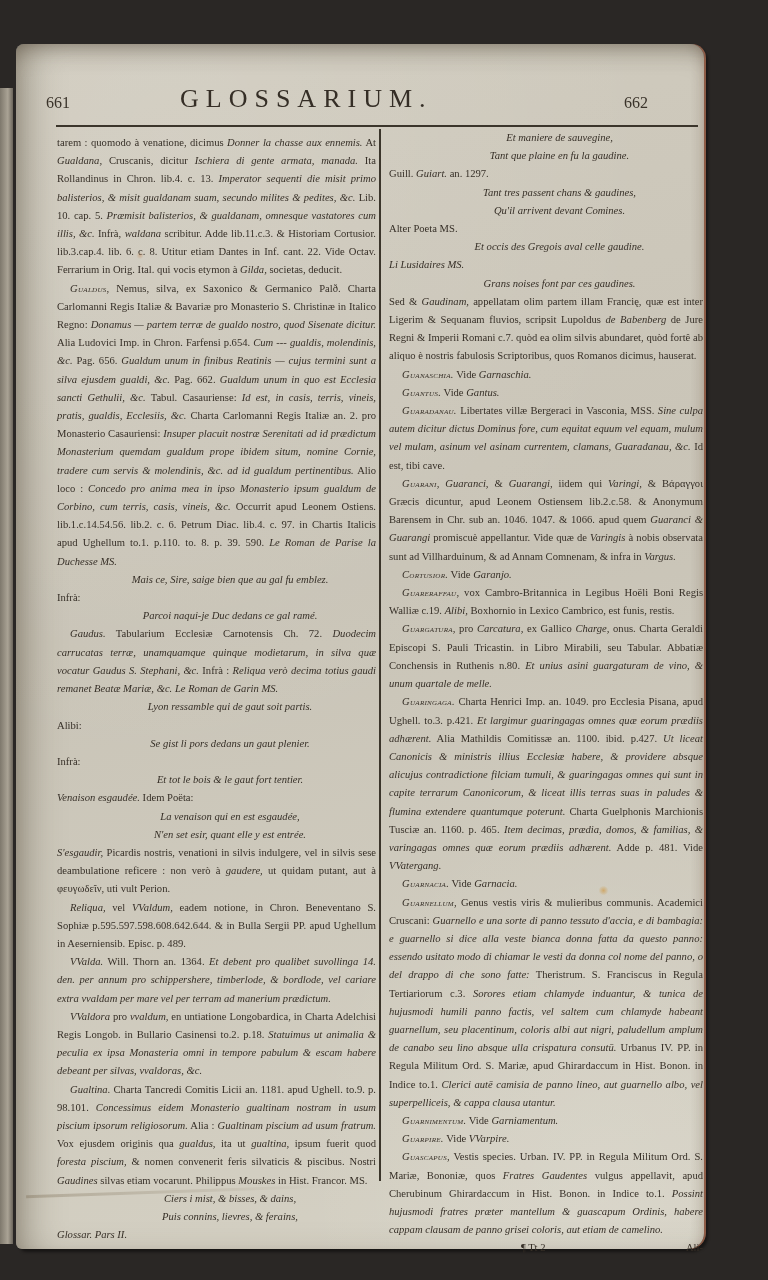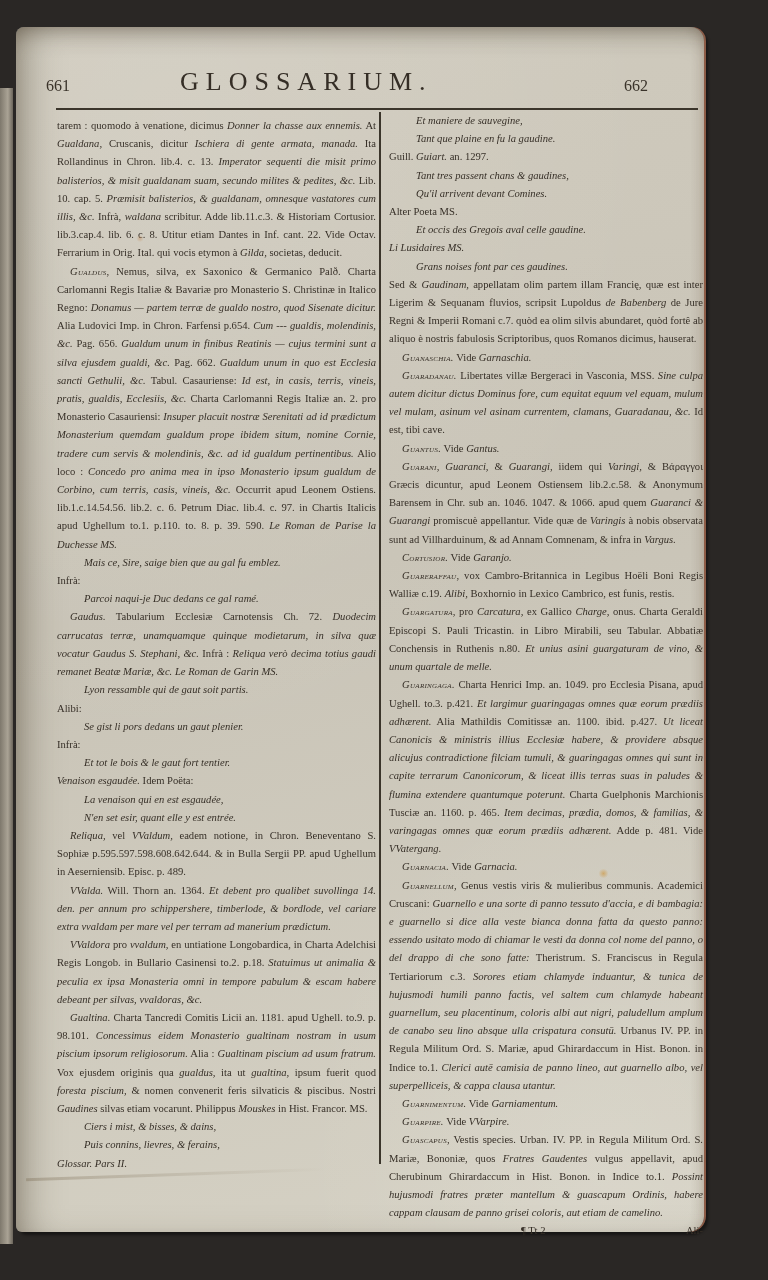--- a/index.html
+++ b/index.html
@@ -1,20 +1,20 @@
 <!DOCTYPE html>
 <html><head>
 <meta charset="utf-8">
 <style>
   html,body{margin:0;padding:0;}
   .photo{position:relative;width:768px;height:1280px;background:#2a2725;overflow:hidden;
          font-family:"Liberation Serif","DejaVu Serif",serif;}
   .facing-edge{position:absolute;left:0;top:88px;width:13px;height:1156px;
          background:linear-gradient(90deg,#7e786c,#aaa395 60%,#6b655b);}
-  .page{position:absolute;left:16px;top:27px;width:688px;height:1205px;
+  .page{position:absolute;left:16px;top:44px;width:688px;height:1205px;
         background:
           radial-gradient(120% 90% at 22% 8%, rgba(255,255,255,.10), rgba(0,0,0,0) 60%),
           radial-gradient(80% 60% at 85% 95%, rgba(255,255,250,.12), rgba(0,0,0,0) 55%),
           linear-gradient(168deg,#d0cbbe 0%,#c9c4b7 45%,#d5d1c4 100%);
         border-radius:8px 14px 16px 6px;
         box-shadow: inset 26px 0 40px -22px rgba(70,58,40,.55),
                     inset 0 18px 24px -16px rgba(60,48,32,.5),
                     inset -9px 0 14px -10px rgba(90,50,30,.30),
                     2px 0 0 #8d5c47, 4px 3px 3px rgba(0,0,0,.45);}
   .pagenum{position:absolute;top:50px;font-size:16px;color:#3a332a;}
@@ -23,21 +23,21 @@
   .title{position:absolute;left:164px;top:40px;width:330px;
          font-size:26px;letter-spacing:7px;color:#352e26;}
   .hrule{position:absolute;left:40px;top:81px;width:642px;height:2px;background:#3b352b;}
   .vrule{position:absolute;left:363px;top:85px;width:2px;height:1052px;background:#3b352b;}
   .col{position:absolute;font-size:10.6px;line-height:18.2px;color:#362f27;
        text-align:justify;}
   .col-left{left:41px;top:90px;width:319px;}
   .col-right{left:373px;top:85px;width:314px;}
   .col p{margin:0;}
   .indent{text-indent:13px;}
-  .p-verse{margin-left:27px !important;font-style:italic;text-align:left;}
+  .p-verse{margin-left:27px !important;font-style:italic;text-align:center;}
   .i{font-style:italic;}
   .sc{font-variant:small-caps;letter-spacing:.3px;font-style:italic;}
   .p-sig{display:flex;justify-content:space-between;padding-left:42%;text-align:left;}
   .stain{position:absolute;border-radius:50%;pointer-events:none;}
   .stain1{left:582px;top:842px;width:11px;height:9px;
           background:radial-gradient(circle,rgba(205,140,40,.55),rgba(205,140,40,0) 70%);}
   .stain2{left:120px;top:208px;width:8px;height:7px;
           background:radial-gradient(circle,rgba(190,120,60,.35),rgba(190,120,60,0) 70%);}
   .fold{position:absolute;left:10px;top:1146px;width:300px;height:3px;
         background:linear-gradient(90deg,rgba(120,105,80,.35),rgba(120,105,80,0));
@@ -61,39 +61,40 @@
         <p class="p-body"><span>Infrà:</span></p>
         <p class="p-verse">Parcoi naqui-je Duc dedans ce gal ramé.</p>
         <p class="p-entry indent"><span class="i">Gaudus.</span><span> Tabularium Ecclesiæ Carnotensis Ch. 72. </span><span class="i">Duodecim carrucatas terræ, unamquamque quinque modietarum, in silva quæ vocatur Gaudus S. Stephani, &amp;c.</span><span> Infrà : </span><span class="i">Reliqua verò decima totius gaudi remanet Beatæ Mariæ, &amp;c. Le Roman de Garin MS.</span></p>
         <p class="p-verse">Lyon ressamble qui de gaut soit partis.</p>
         <p class="p-body"><span>Alibi:</span></p>
         <p class="p-verse">Se gist li pors dedans un gaut plenier.</p>
         <p class="p-body"><span>Infrà:</span></p>
         <p class="p-verse">Et tot le bois &amp; le gaut fort tentier.</p>
         <p class="p-body"><span class="i">Venaison esgaudée.</span><span> Idem Poëta:</span></p>
         <p class="p-verse">La venaison qui en est esgaudée,<br>N'en set esir, quant elle y est entrée.</p>
+        <p class="p-entry"><span class="i">S'esgaudir,</span><span> Picardis nostris, venationi in silvis indulgere, vel in silvis sese deambulatione reficere : non verò à </span><span class="i">gaudere,</span><span> ut quidam putant, aut à φευγωδεῖν, uti vult Perion.</span></p>
         <p class="p-entry indent"><span class="i">Reliqua,</span><span> vel </span><span class="i">VValdum,</span><span> eadem notione, in Chron. Beneventano S. Sophiæ p.595.597.598.608.642.644. &amp; in Bulla Sergii PP. apud Ughellum in Aeserniensib. Episc. p. 489.</span></p>
         <p class="p-entry indent"><span class="i">VValda.</span><span> Will. Thorn an. 1364. </span><span class="i">Et debent pro qualibet suvollinga 14. den. per annum pro schippershere, timberlode, &amp; bordlode, vel cariare extra vvaldam per mare vel per terram ad manerium prædictum.</span></p>
         <p class="p-entry indent"><span class="i">VValdora</span><span> pro </span><span class="i">vvaldum,</span><span> en untiatione Longobardica, in Charta Adelchisi Regis Longob. in Bullario Casinensi to.2. p.18. </span><span class="i">Statuimus ut animalia &amp; peculia ex ipsa Monasteria omni in tempore pabulum &amp; escam habere debeant per silvas, vvaldoras, &amp;c.</span></p>
         <p class="p-entry indent"><span class="i">Gualtina.</span><span> Charta Tancredi Comitis Licii an. 1181. apud Ughell. to.9. p. 98.101. </span><span class="i">Concessimus eidem Monasterio gualtinam nostram in usum piscium ipsorum religiosorum.</span><span> Alia : </span><span class="i">Gualtinam piscium ad usum fratrum.</span><span> Vox ejusdem originis qua </span><span class="i">gualdus,</span><span> ita ut </span><span class="i">gualtina,</span><span> ipsum fuerit quod </span><span class="i">foresta piscium,</span><span> &amp; nomen convenerit feris silvaticis &amp; piscibus. Nostri </span><span class="i">Gaudines</span><span> silvas etiam vocarunt. Philippus </span><span class="i">Mouskes</span><span> in Hist. Francor. MS.</span></p>
         <p class="p-verse">Ciers i mist, &amp; bisses, &amp; dains,<br>Puis connins, lievres, &amp; ferains,</p>
         <p class="p-body"><span class="i">Glossar. Pars II.</span></p>
       </div>
     <div class="col col-right">
         <p class="p-verse">Et maniere de sauvegine,<br>Tant que plaine en fu la gaudine.</p>
         <p class="p-body"><span>Guill. </span><span class="i">Guiart.</span><span> an. 1297.</span></p>
         <p class="p-verse">Tant tres passent chans &amp; gaudines,<br>Qu'il arrivent devant Comines.</p>
         <p class="p-body"><span>Alter Poeta MS.</span></p>
         <p class="p-verse">Et occis des Gregois aval celle gaudine.</p>
         <p class="p-body"><span class="i">Li Lusidaires MS.</span></p>
         <p class="p-verse">Grans noises font par ces gaudines.</p>
         <p class="p-body"><span>Sed &amp; </span><span class="i">Gaudinam,</span><span> appellatam olim partem illam Francię, quæ est inter Ligerim &amp; Sequanam fluvios, scripsit Lupoldus </span><span class="i">de Babenberg</span><span> de Jure Regni &amp; Imperii Romani c.7. quòd ea olim silvis abundaret, quòd fortê ab aliquo è nostris fabulosis Scriptoribus, quos Romanos dicimus, hauserat.</span></p>
         <p class="p-entry indent"><span class="sc">Guanaschia.</span><span> Vide </span><span class="i">Garnaschia.</span></p>
+        <p class="p-entry indent"><span class="sc">Guantus.</span><span> Vide </span><span class="i">Gantus.</span></p>
         <p class="p-entry indent"><span class="sc">Guaradanau.</span><span> Libertates villæ Bergeraci in Vasconia, MSS. </span><span class="i">Sine culpa autem dicitur dictus Dominus fore, cum equitat equum vel equam, mulum vel mulam, asinum vel asinam currentem, clamans, Guaradanau, &amp;c.</span><span> Id est, tibi cave.</span></p>
-        <p class="p-entry indent"><span class="sc">Guantus.</span><span> Vide </span><span class="i">Gantus.</span></p>
         <p class="p-entry indent"><span class="sc">Guarani</span><span>, </span><span class="i">Guaranci,</span><span> &amp; </span><span class="i">Guarangi</span><span>, iidem qui </span><span class="i">Varingi,</span><span> &amp; Βάραγγοι Græcis dicuntur, apud Leonem Ostiensem lib.2.c.58. &amp; Anonymum Barensem in Chr. sub an. 1046. 1047. &amp; 1066. apud quem </span><span class="i">Guaranci &amp; Guarangi</span><span> promiscuè appellantur. Vide quæ de </span><span class="i">Varingis</span><span> à nobis observata sunt ad Villharduinum, &amp; ad Annam Comnenam, &amp; infra in </span><span class="i">Vargus.</span></p>
         <p class="p-entry indent"><span class="sc">Cortusior.</span><span> Vide </span><span class="i">Garanjo.</span></p>
         <p class="p-entry indent"><span class="sc">Guareraffau</span><span>, vox Cambro-Britannica in Legibus Hoëli Boni Regis Walliæ c.19. </span><span class="i">Alibi,</span><span> Boxhornio in Lexico Cambrico, est funis, restis.</span></p>
         <p class="p-entry indent"><span class="sc">Guargatura</span><span>, pro </span><span class="i">Carcatura,</span><span> ex Gallico </span><span class="i">Charge,</span><span> onus. Charta Geraldi Episcopi S. Pauli Tricastin. in Libro Mirabili, seu Tabular. Abbatiæ Conchensis in Ruthenis n.80. </span><span class="i">Et unius asini guargaturam de vino, &amp; unum quartale de melle.</span></p>
         <p class="p-entry indent"><span class="sc">Guaringaga.</span><span> Charta Henrici Imp. an. 1049. pro Ecclesia Pisana, apud Ughell. to.3. p.421. </span><span class="i">Et largimur guaringagas omnes quæ eorum prædiis adhærent.</span><span> Alia Mathildis Comitissæ an. 1100. ibid. p.427. </span><span class="i">Ut liceat Canonicis &amp; ministris illius Ecclesiæ habere, &amp; providere absque alicujus contradictione filciam tumuli, &amp; guaringagas omnes qui sunt in capite terrarum Canonicorum, &amp; liceat illis terras suas in paludes &amp; flumina extendere quantumque poterunt.</span><span> Charta Guelphonis Marchionis Tusciæ an. 1160. p. 465. </span><span class="i">Item decimas, prædia, domos, &amp; familias, &amp; varingagas omnes quæ eorum prædiis adhærent.</span><span> Adde p. 481. Vide </span><span class="i">VVatergang.</span></p>
         <p class="p-entry indent"><span class="sc">Guarnacia.</span><span> Vide </span><span class="i">Garnacia.</span></p>
         <p class="p-entry indent"><span class="sc">Guarnellum</span><span>, Genus vestis viris &amp; mulieribus communis. Academici Cruscani: </span><span class="i">Guarnello e una sorte di panno tessuto d'accia, e di bambagia: e guarnello si dice alla veste bianca donna fatta da questo panno: essendo usitato modo di chiamar le vesti da donna col nome del panno, o del drappo di che sono fatte:</span><span> Theristrum. S. Franciscus in Regula Tertiariorum c.3. </span><span class="i">Sorores etiam chlamyde induantur, &amp; tunica de hujusmodi humili panno factis, vel saltem cum chlamyde habeant guarnellum, seu placentinum, coloris albi aut nigri, paludellum amplum de canabo seu lino absque ulla crispatura consutū.</span><span> Urbanus IV. PP. in Regula Militum Ord. S. Mariæ, apud Ghirardaccum in Hist. Bonon. in Indice to.1. </span><span class="i">Clerici autē camisia de panno lineo, aut guarnello albo, vel superpelliceis, &amp; cappa clausa utantur.</span></p>
         <p class="p-entry indent"><span class="sc">Guarnimentum.</span><span> Vide </span><span class="i">Garniamentum.</span></p>
         <p class="p-entry indent"><span class="sc">Guarpire.</span><span> Vide </span><span class="i">VVarpire.</span></p>
         <p class="p-entry indent"><span class="sc">Guascapus</span><span>, Vestis species. Urban. IV. PP. in Regula Militum Ord. S. Mariæ, Bononiæ, quos </span><span class="i">Fratres Gaudentes</span><span> vulgus appellavit, apud Cherubinum Ghirardaccum in Hist. Bonon. in Indice to.1. </span><span class="i">Possint hujusmodi fratres præter mantellum &amp; guascapum Ordinis, habere cappam clausam de panno grisei coloris, aut etiam de camelino.</span></p>

